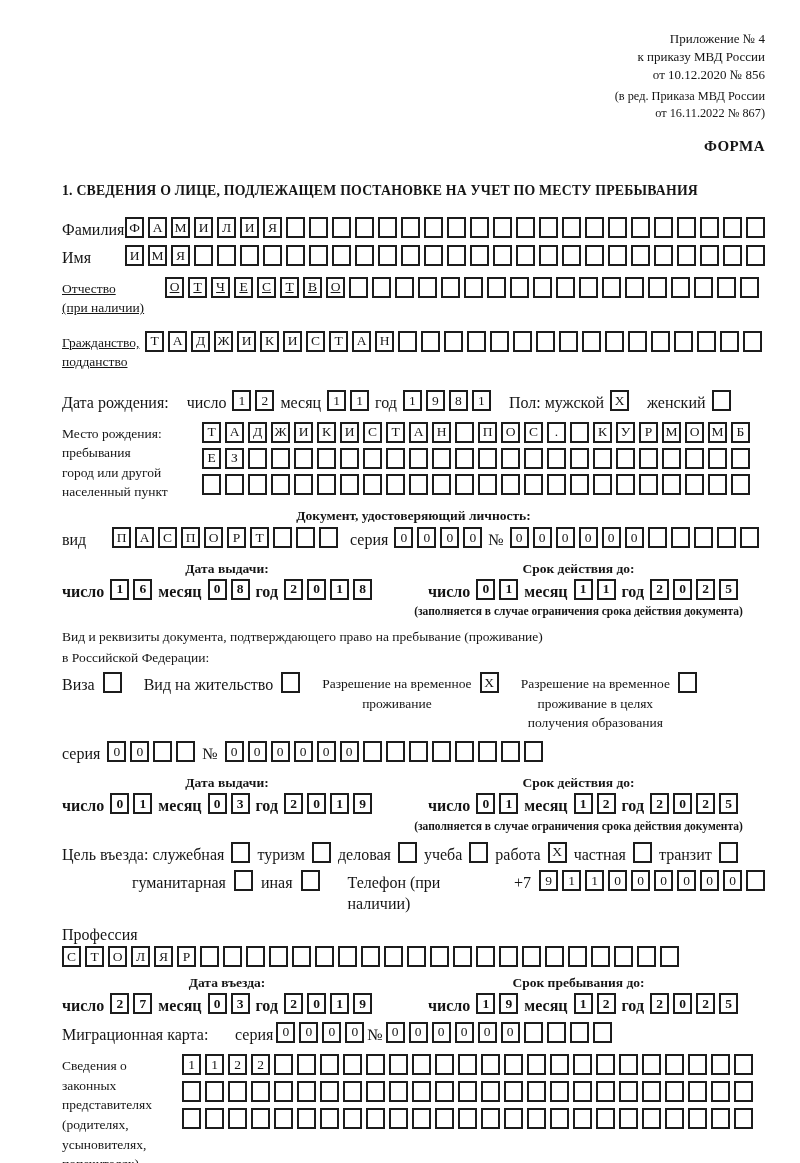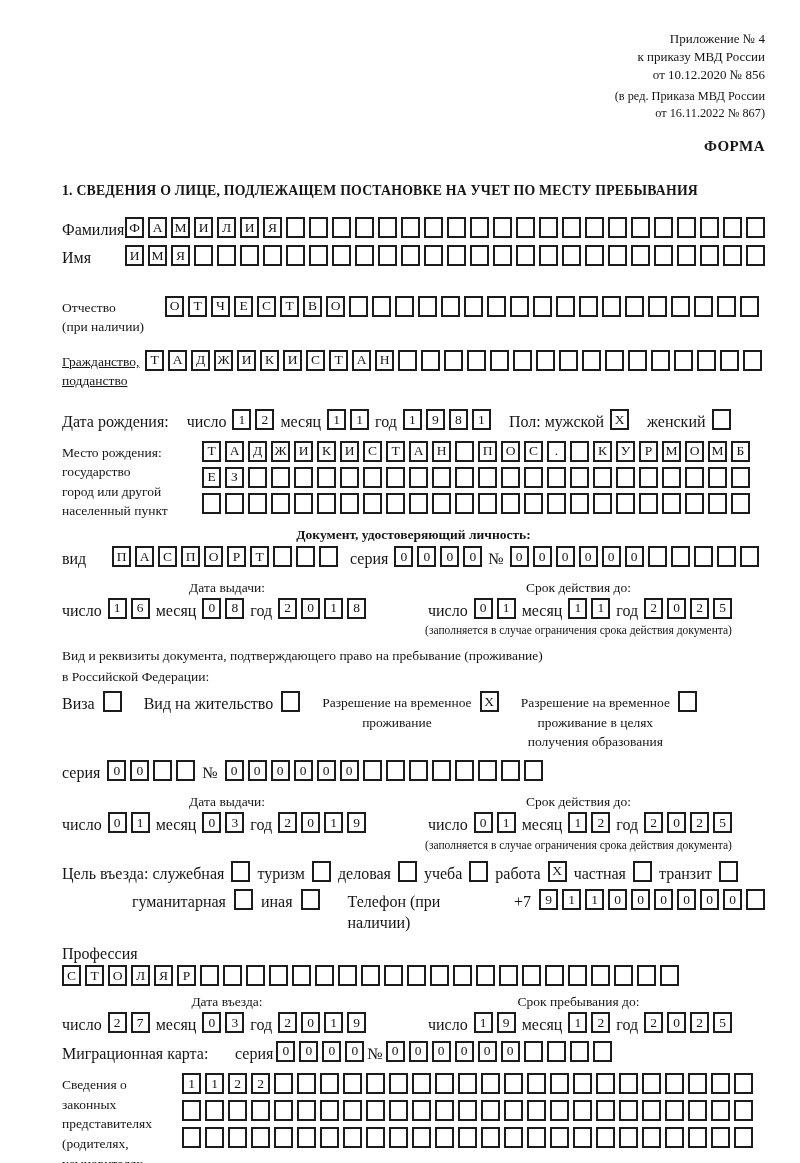--- a/index.html
+++ b/index.html
@@ -31,38 +31,38 @@
     font-size: 13.5px; line-height: 1;
   }
 
   .frow { display: flex; align-items: flex-start; }
   .lbl { font-size: 16px; padding-top: 3px; line-height: 1.3; }
   .lblcol { font-size: 13.5px; line-height: 1.45; padding-top: 2px; }
 
   .r-surname { margin-top: 18px; }
   .r-surname .lbl, .r-firstname .lbl { width: 66px; }
   .r-firstname { margin-top: 4px; }
-  .r-patronymic { margin-top: 27px; }
+  .r-patronymic { margin-top: 8px; text-decoration: underline; }
   .r-patronymic .lblcol { width: 103px; }
   .r-citizenship { margin-top: 13px; }
   .r-citizenship .lblcol { width: 83px; text-decoration: underline; }
 
   .r-birthdate { margin-top: 18px; display: flex; align-items: flex-start; gap: 6px; }
   .r-birthdate .sp { width: 6px; }
 
   .r-birthplace { margin-top: 8px; }
   .r-birthplace .lblcol { width: 140px; }
   .vstack { display: flex; flex-direction: column; gap: 5px; }
 
   .doc-heading { text-align: center; font-weight: bold; font-size: 13.5px; margin-top: 6px; }
 
   .r-docid { margin-top: 3px; display: flex; align-items: flex-start; gap: 6px; }
 
   .datepair { display: flex; margin-top: 10px; }
-  .datecol { display: flex; flex-direction: column; }
+  .datecol { display: flex; flex-direction: column; font-weight: bold; }
   .datecol.c-left { width: 330px; }
   .datecol.c-right { width: 373px; }
   .datehead { text-align: center; font-size: 13.5px; }
   .dateline { display: flex; align-items: flex-start; gap: 6px; margin-top: 2px; }
   .smallnote { font-size: 11.5px; margin-top: 3px; text-align: center; white-space: nowrap; }
 
   .stay-doc-line { font-size: 13.5px; margin-top: 10px; line-height: 1.55; }
 
   .r-permits { margin-top: 3px; display: flex; gap: 22px; }
   .cbgroup { display: flex; align-items: flex-start; gap: 8px; }
@@ -270,21 +270,21 @@
     <span class="sp"></span>
     <span class="lbl">женский</span>
     <span class="boxes">
         <span class="cbox"></span>
       </span>
   </div>
 
   <div class="frow r-birthplace">
     <span class="lblcol">
       <div>Место рождения:</div>
-      <div>государство</div>
+      <div>пребывания</div>
       <div>город или другой</div>
       <div>населенный пункт</div>
     </span>
     <span class="vstack">
       <span class="boxes">
           <span class="cbox">Т</span>
           <span class="cbox">А</span>
           <span class="cbox">Д</span>
           <span class="cbox">Ж</span>
           <span class="cbox">И</span>

